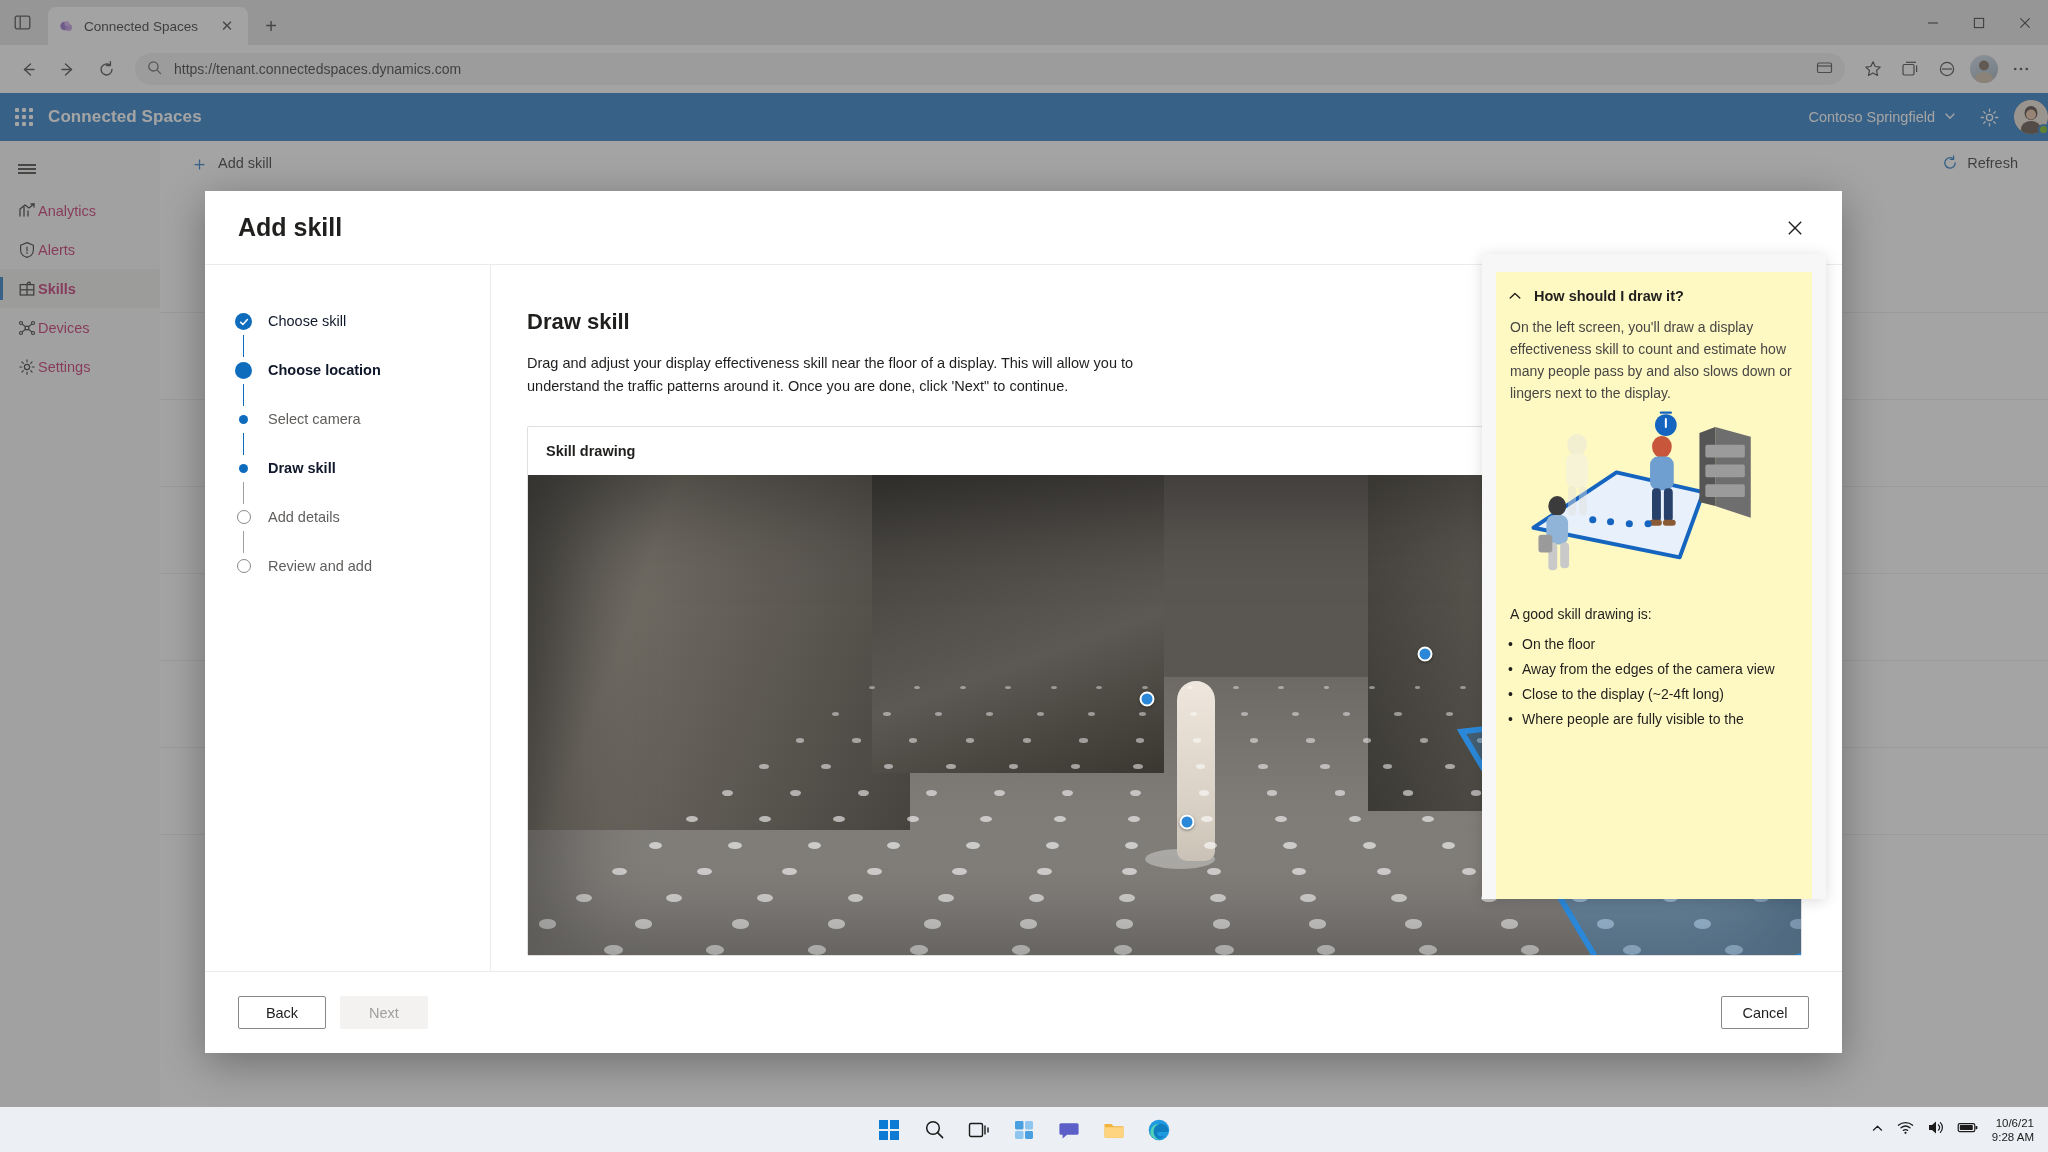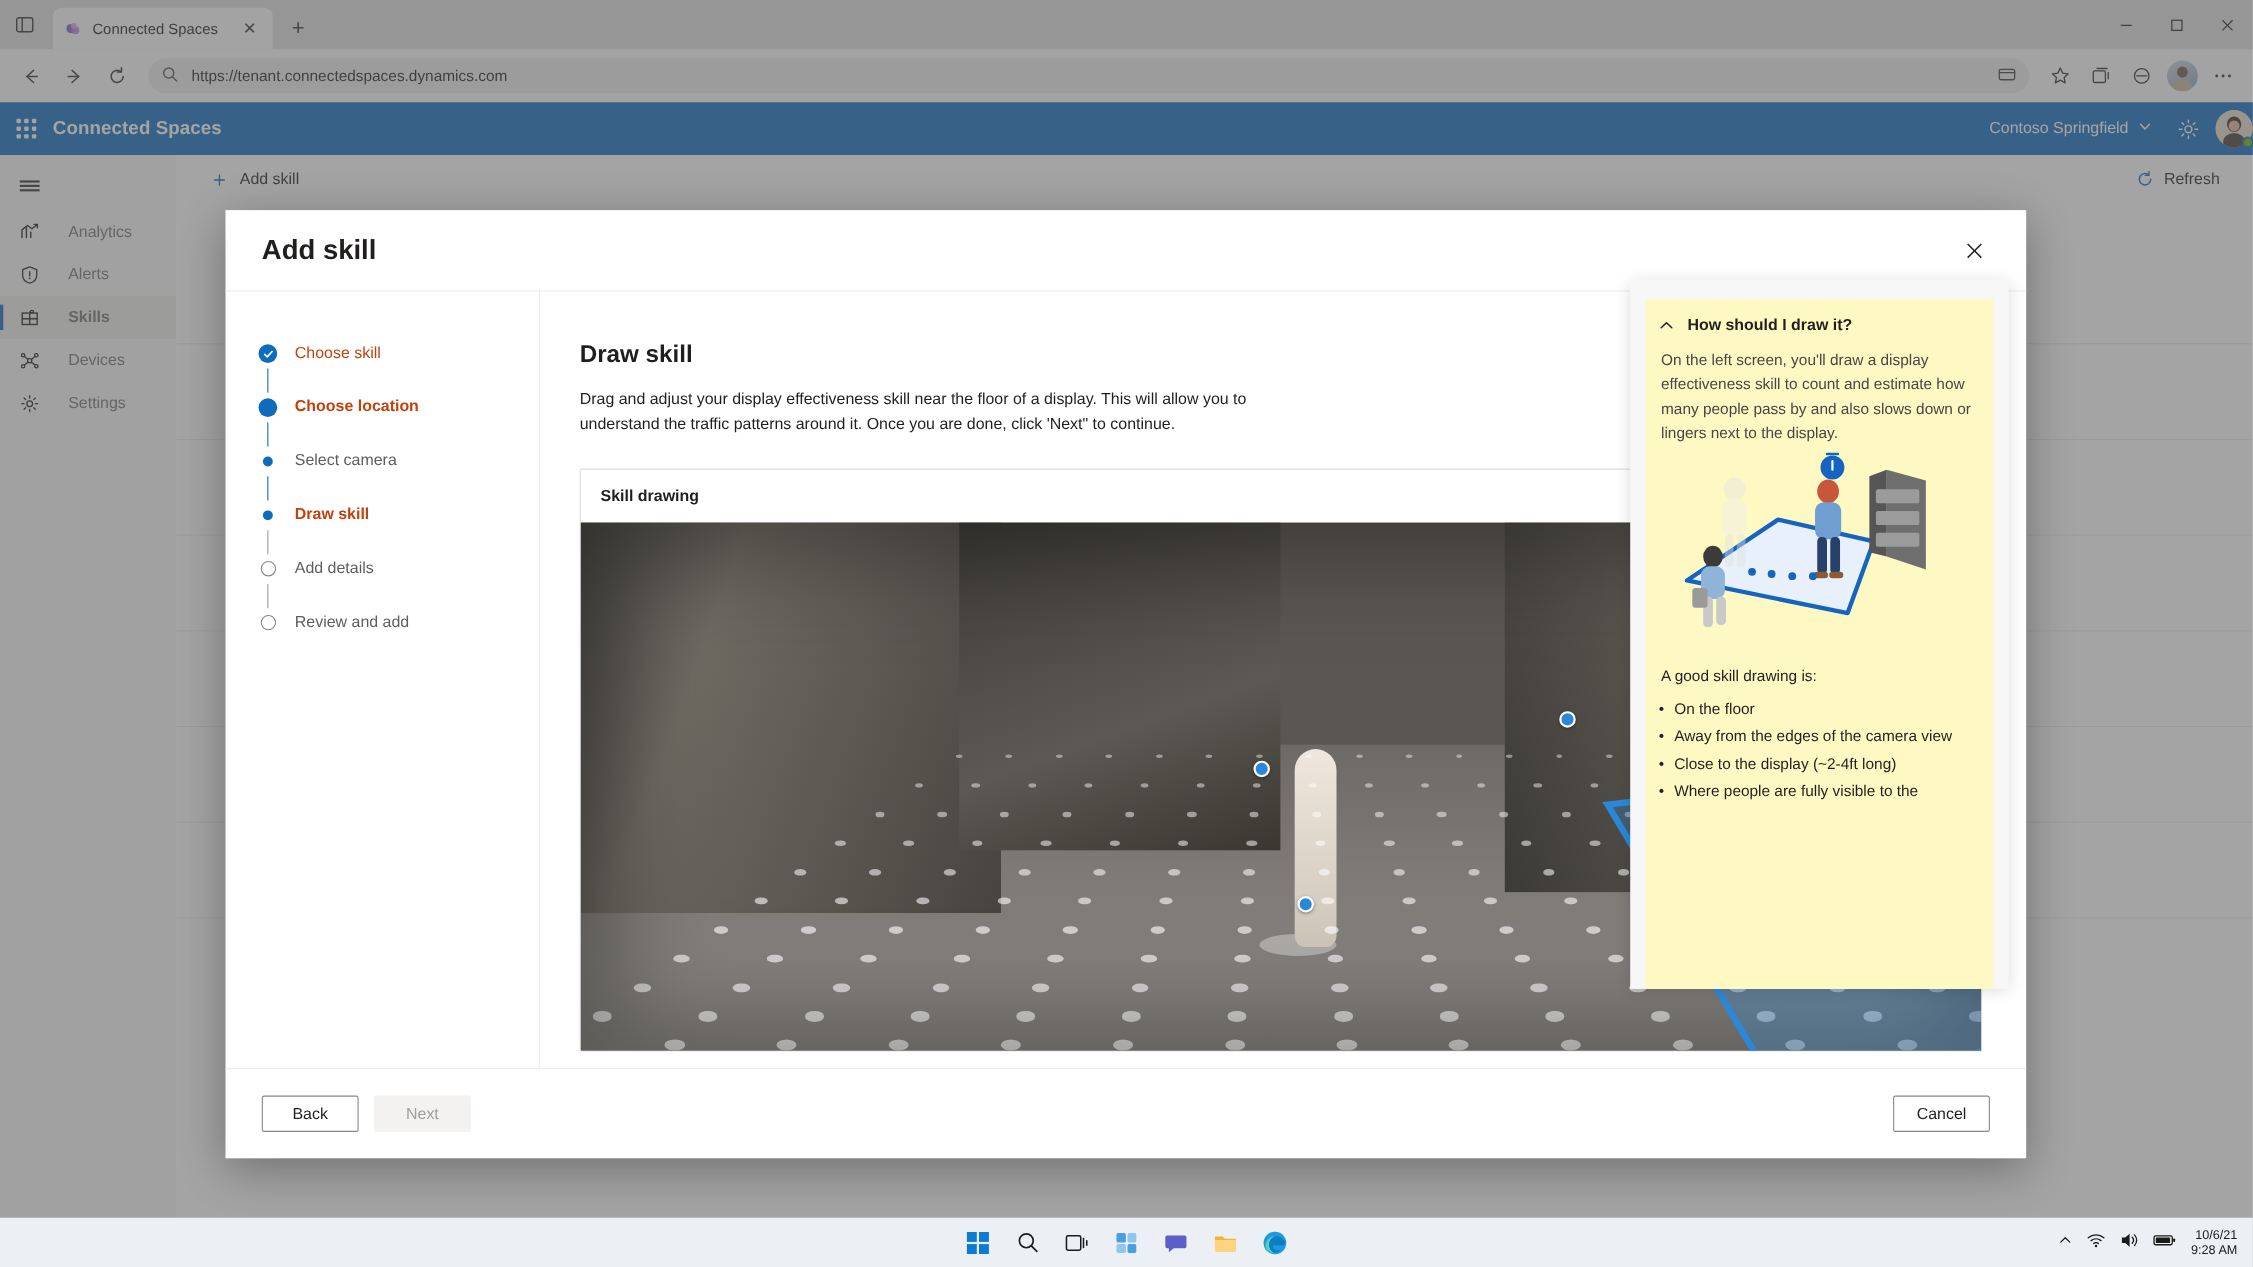--- a/index.html
+++ b/index.html
@@ -77,22 +77,22 @@
     background: linear-gradient(160deg,#d7c3ad,#9c7b5d); overflow: visible; }
   .presence { position: absolute; right: -1px; bottom: -1px; width: 11px; height: 11px; border-radius: 50%;
     background: #6bb700; border: 2px solid #0f6cbd; }
 
   .body-row { display: flex; height: calc(100% - 48px); }
 
   .lnav { width: 160px; background: #faf9f8; padding-top: 6px; flex: 0 0 160px; }
   .hamburger { height: 44px; display: flex; align-items: center; padding-left: 18px; }
   .hamburger span { display: block; width: 18px; height: 1.6px; background: #323130; margin: 2.6px 0; }
   .nav-item {
-    height: 39px; display: flex; align-items: center; gap: 26px; padding-left: 18px;
-    font-size: 14.5px; color: #737373; position: relative;
+    height: 39px; display: flex; align-items: center; gap: 2px; padding-left: 18px;
+    font-size: 14.5px; color: #be185d; position: relative;
   }
   .nav-item.sel { background: #ededeb; font-weight: 600; }
   .nav-item.sel::before { content:""; position: absolute; left: 0; top: 8px; bottom: 8px; width: 3px; background: #0f6cbd; }
   .nav-ic { width: 18px; height: 18px; display: flex; align-items: center; justify-content: center; color: #201f1e; }
 
   .content { flex: 1; background: #ffffff; position: relative; overflow: hidden; }
 
   .cmdbar { height: 44px; display: flex; align-items: center; padding: 0 22px; gap: 8px; }
   .cmd-btn { display: flex; align-items: center; gap: 9px; font-size: 14.5px; color: #201f1e; padding: 5px 8px; }
   .cmd-plus { color: #0f6cbd; font-size: 19px; font-weight: 300; line-height: 1; }
@@ -125,21 +125,21 @@
   
   .stepper { width: 285px; flex: 0 0 285px; padding: 48px 0 0 30px; }
   .step-dotcol { width: 17px; flex: 0 0 17px; display: flex; flex-direction: column; align-items: center; }
   .dot-done { width: 17px; height: 17px; border-radius: 50%; background: #0f6cbd; display: flex;
      align-items: center; justify-content: center; color: #fff; font-size: 10px; flex: 0 0 17px; }
   .dot-cur { width: 17px; height: 17px; border-radius: 50%; background: #0f6cbd; flex: 0 0 17px; }
   .dot-small { width: 9px; height: 9px; border-radius: 50%; background: #0f6cbd; flex: 0 0 9px; margin: 4px 0; }
   .dot-open { width: 14px; height: 14px; border-radius: 50%; border: 1.6px solid #8a8886; flex: 0 0 14px; margin: 1px 0;}
   .connector { width: 1.7px; flex: 1; background: #0f6cbd; margin: 5px 0; }
   .connector.grey { background: #a19f9d; }
-  .step-label { font-size: 14.5px; color: #c2410c; line-height: 17px; padding-top: 0px; }
+  .step-label { font-size: 14.5px; color: #0f172a; line-height: 17px; padding-top: 0px; }
   .step-label.bold { font-weight: 600; }
   .step-label.muted { color: #605e5c; }
   .step-row { display: flex; gap: 16px; align-items: flex-start; }
   .step-gap { display: flex; gap: 16px; }
   .step-gap .step-dotcol { display: flex; }
 
   
   .center { flex: 1; padding: 44px 40px 0 36px; min-width: 0; border-left: 1px solid #edebe9;}
   .center h2 { font-size: 22px; font-weight: 600; color: #201f1e; margin-bottom: 17px; }
   .center p.desc { font-size: 14.5px; line-height: 23px; color: #201f1e; max-width: 640px; margin-bottom: 28px; }

